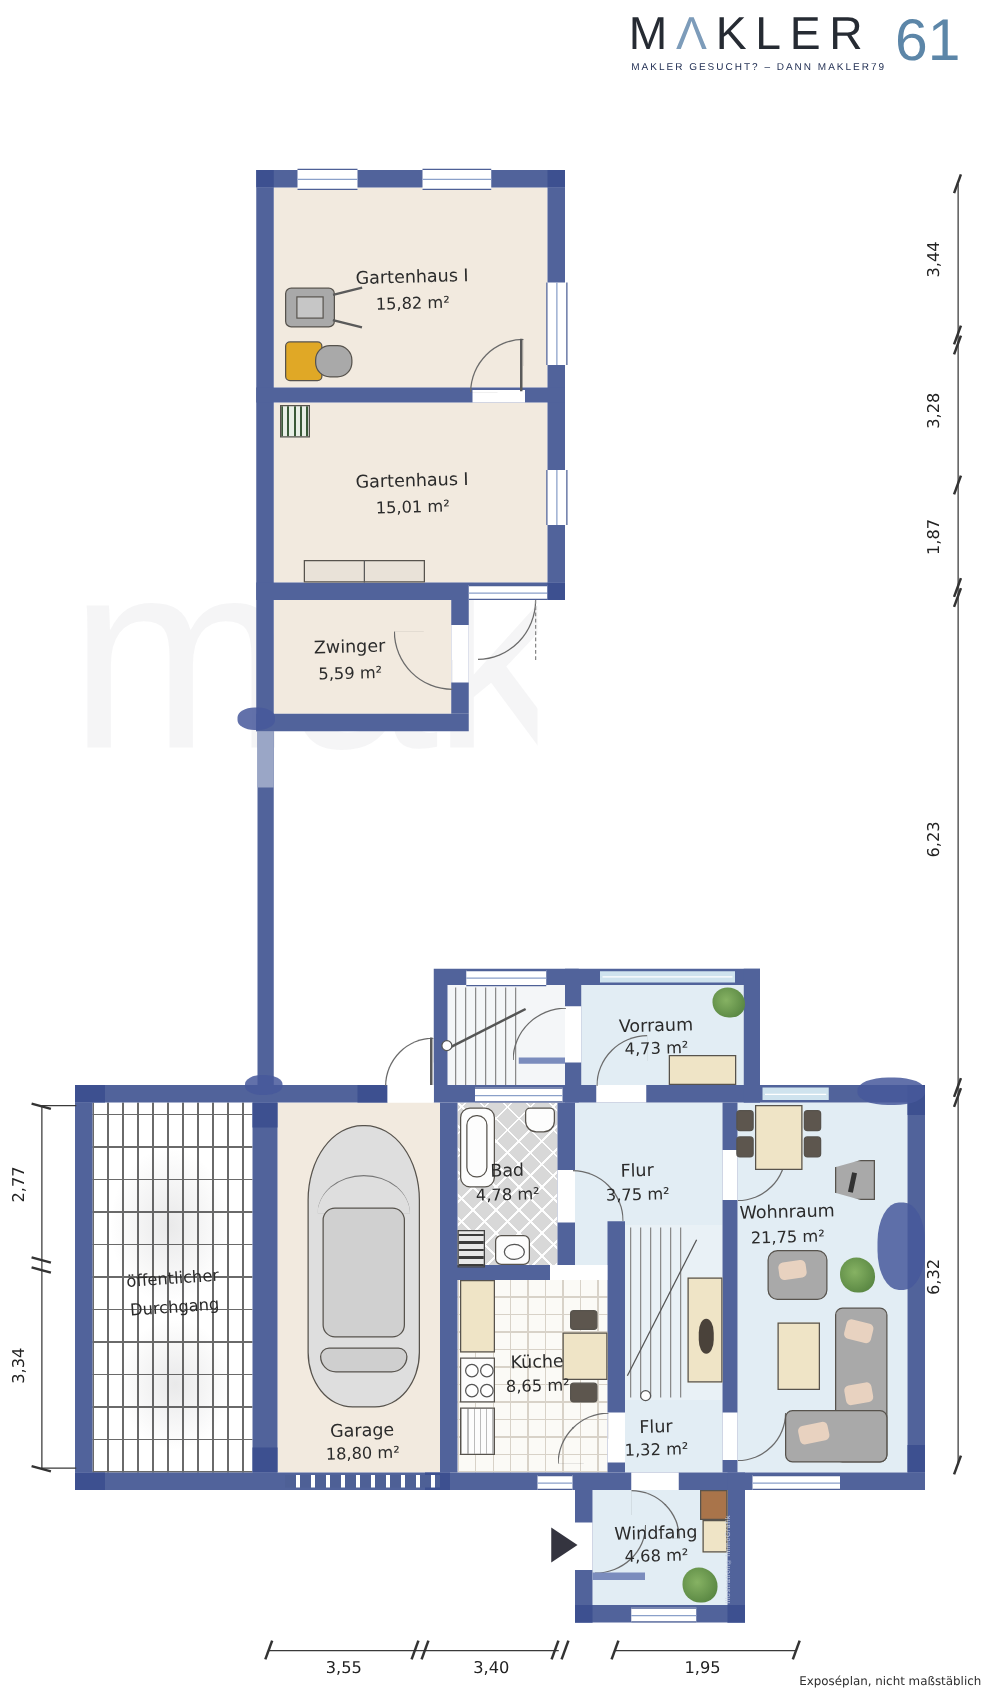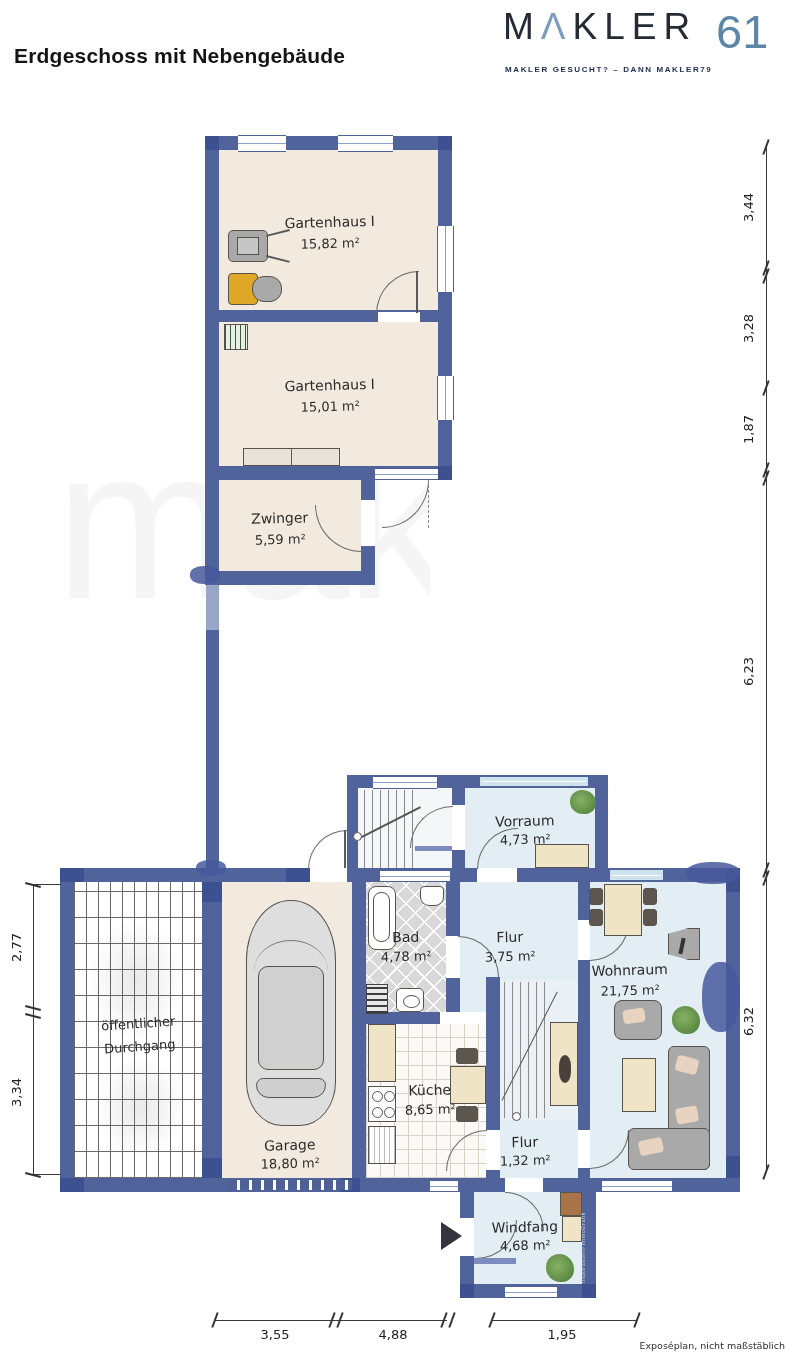--- a/index.html
+++ b/index.html
@@ -53,38 +53,37 @@
   .white{background:#fdfdfd;}
   .tread{position:absolute;background:#8a8a8a;}
   .plant{position:absolute;background:radial-gradient(circle at 42% 42%,#86b263,#4c7a39);
     border-radius:48% 55% 45% 52%;}
   .circle{position:absolute;border:1.2px solid #555;border-radius:50%;background:#fff;}
   #title{position:absolute;left:14px;top:44px;font-size:21px;font-weight:700;color:#141414;letter-spacing:.2px;}
   #logo-brand{position:absolute;left:503px;top:6px;font-size:37px;font-weight:400;
     letter-spacing:7px;color:#262b33;}
   #logo-brand .blue{color:#7d9cba;}
   #logo-79{position:absolute;left:716px;top:8px;font-size:47px;line-height:1;color:#5c86a8;font-weight:400;}
-  #logo-tagline{position:absolute;left:505px;top:49px;font-size:8px;font-weight:700;
-    letter-spacing:1.6px;color:#1d2b50;white-space:nowrap;margin-top:16px;}
+  #logo-tagline{position:absolute;left:505px;top:49px;font-size:8px;font-weight:400;
+    letter-spacing:1.6px;color:#1d2b50;white-space:nowrap;}
   #footnote{position:absolute;left:560px;top:1340px;width:225px;text-align:right;
     font-size:9.5px;color:#2f2f2f;font-family:"DejaVu Sans",sans-serif;}
   #credit{position:absolute;left:580px;top:1212px;font-size:5.5px;color:#c8d2e4;
     writing-mode:vertical-rl;transform:rotate(180deg);letter-spacing:.5px;}
   #watermark{position:absolute;left:0;top:445px;width:430px;height:245px;overflow:hidden;pointer-events:none;}
   #watermark span{position:absolute;left:55px;top:-45px;font-size:215px;font-weight:500;
     color:rgba(70,75,95,.055);letter-spacing:-4px;font-family:"Liberation Sans",sans-serif;}
   #north-arrow{position:absolute;left:441px;top:1222px;width:0;height:0;
     border-top:14px solid transparent;border-bottom:14px solid transparent;border-left:21px solid #34343f;}
 </style>
 </head>
 <body>
 
 <div id="page">
 
-  <div id="title">Erdgeschoss mit Nebengebäude</div>
   <div id="logo-brand"><span>M</span><span class="blue">Λ</span><span>KLER</span></div>
   <div id="logo-79">61</div>
   <div id="logo-tagline">MAKLER GESUCHT? – DANN MAKLER79</div>
 
   <div id="watermark">
       <span>makler</span>
     </div>
 
   <div class="beigefloor" style="left:219px;top:150px;width:219px;height:160px;"></div>
   <div class="beigefloor" style="left:219px;top:322px;width:219px;height:144px;"></div>
@@ -372,18 +371,18 @@
   <div class="dimline" style="left:215px;top:1320px;width:232px;height:1px;"></div>
   <div class="dimline" style="left:492px;top:1320px;width:145px;height:1px;"></div>
   <div class="tickv" style="left:214px;top:1312px;"></div>
   <div class="tickv" style="left:331px;top:1312px;"></div>
   <div class="tickv" style="left:339px;top:1312px;"></div>
   <div class="tickv" style="left:443px;top:1312px;"></div>
   <div class="tickv" style="left:451px;top:1312px;"></div>
   <div class="tickv" style="left:491px;top:1312px;"></div>
   <div class="tickv" style="left:636px;top:1312px;"></div>
   <div class="dimh" style="left:245px;top:1327px;">3,55</div>
-  <div class="dimh" style="left:363px;top:1327px;">4,88</div>
+  <div class="dimh" style="left:363px;top:1327px;">3,40</div>
   <div class="dimh" style="left:532px;top:1327px;">1,95</div>
 
   <div id="footnote">Exposéplan, nicht maßstäblich</div>
 
 </div>
 
 </body></html>

